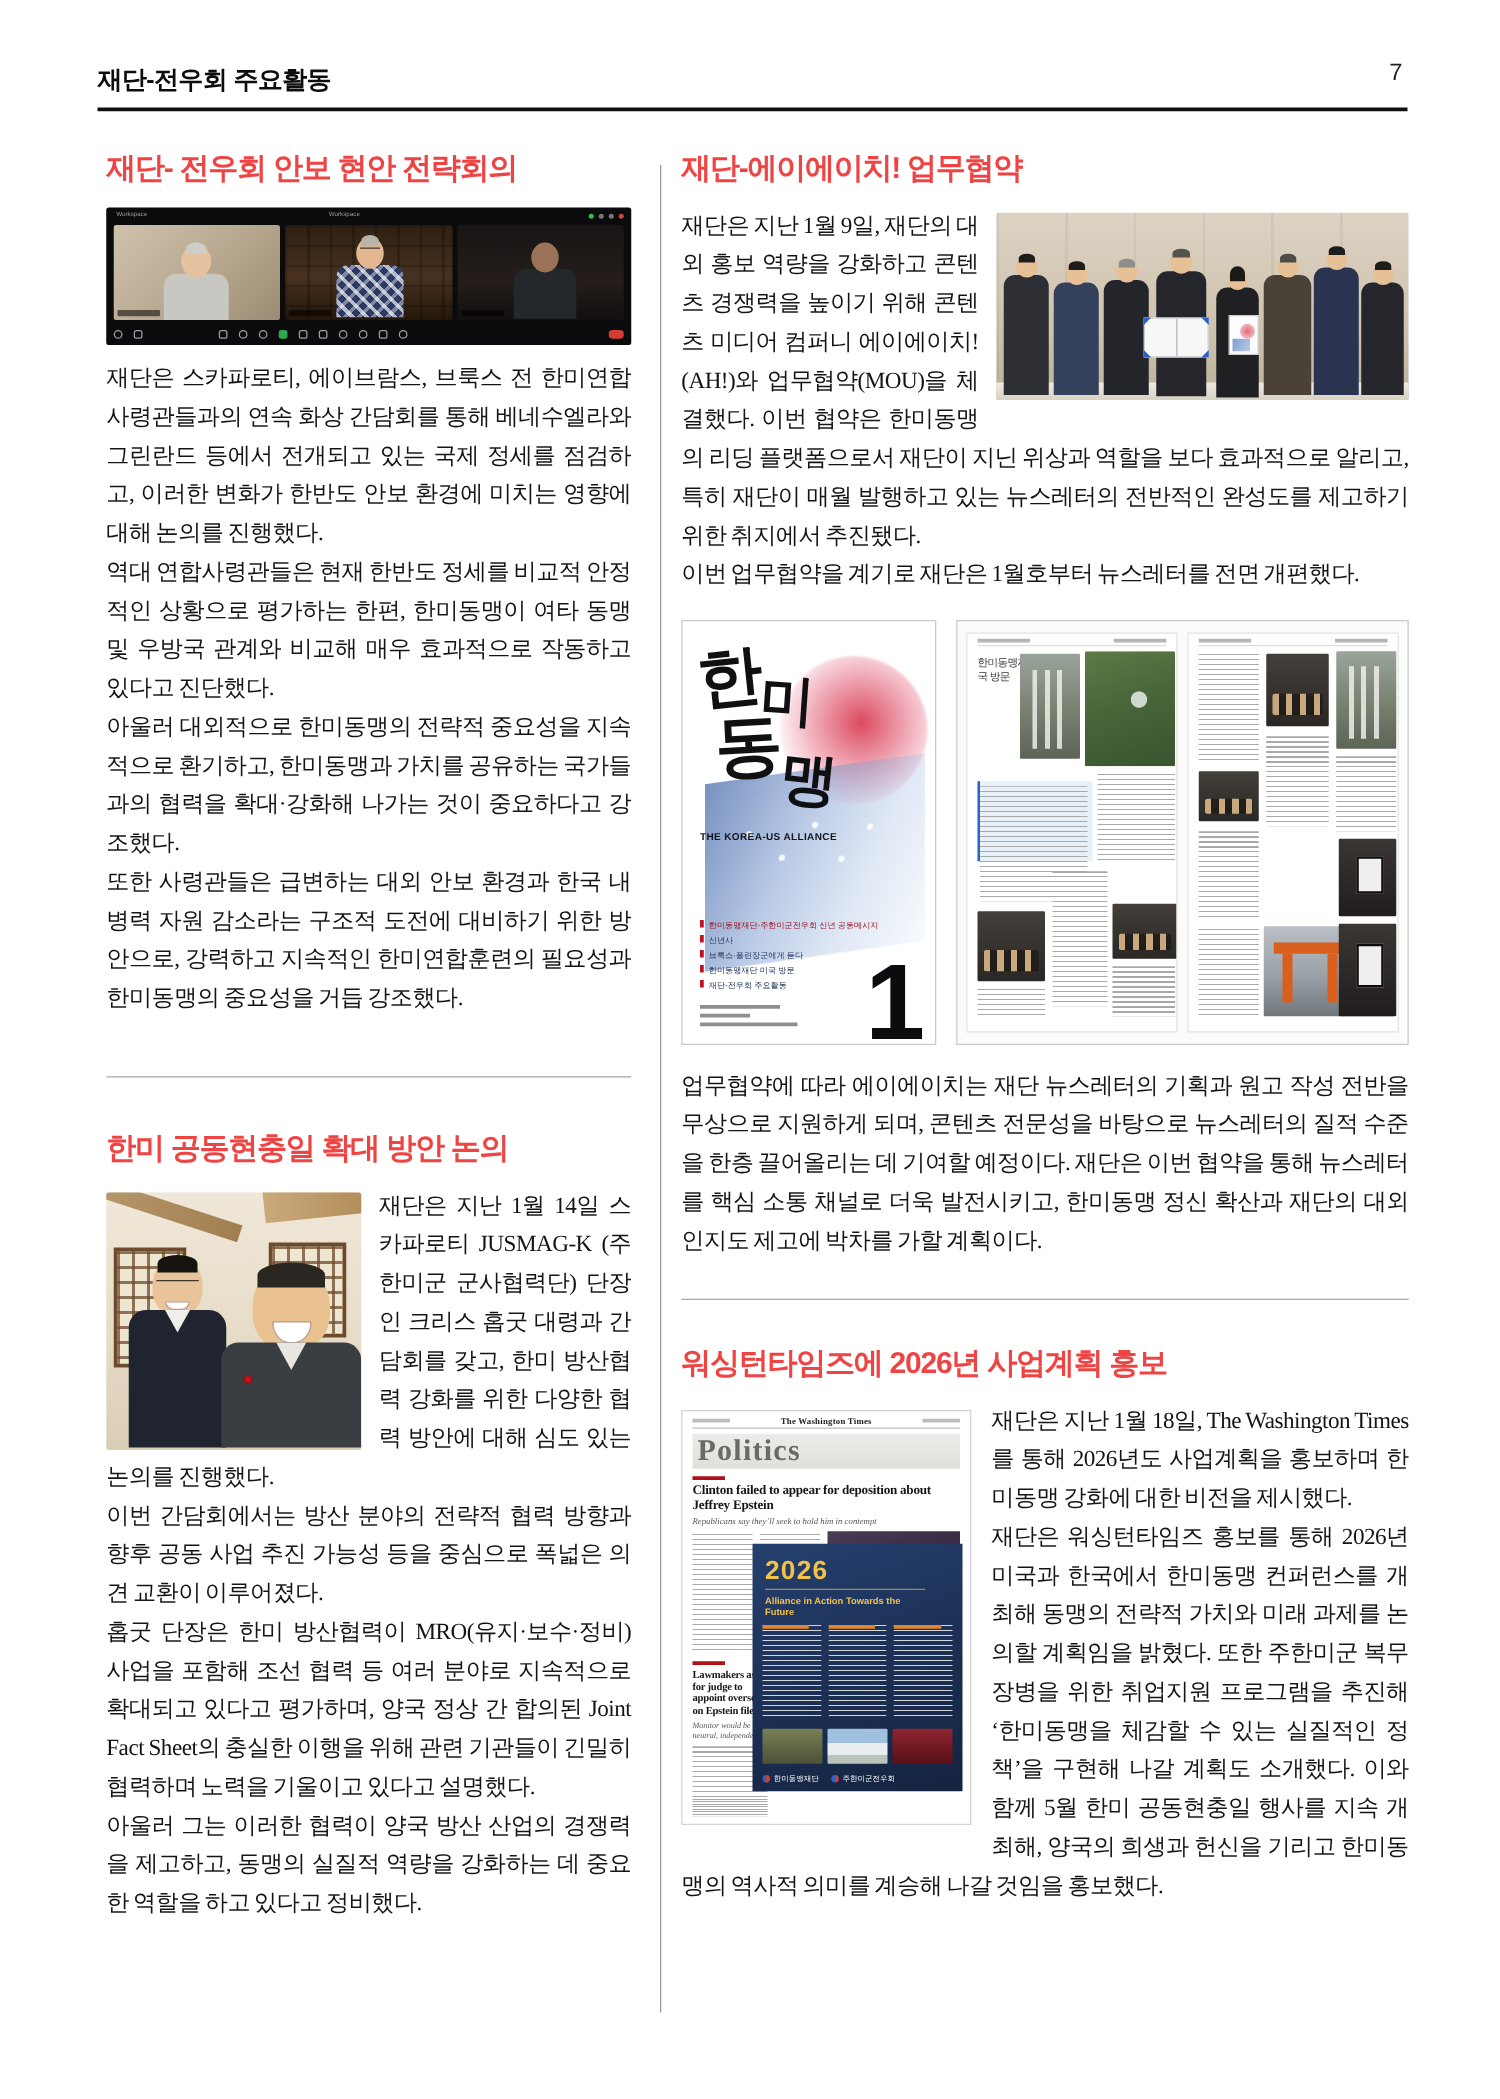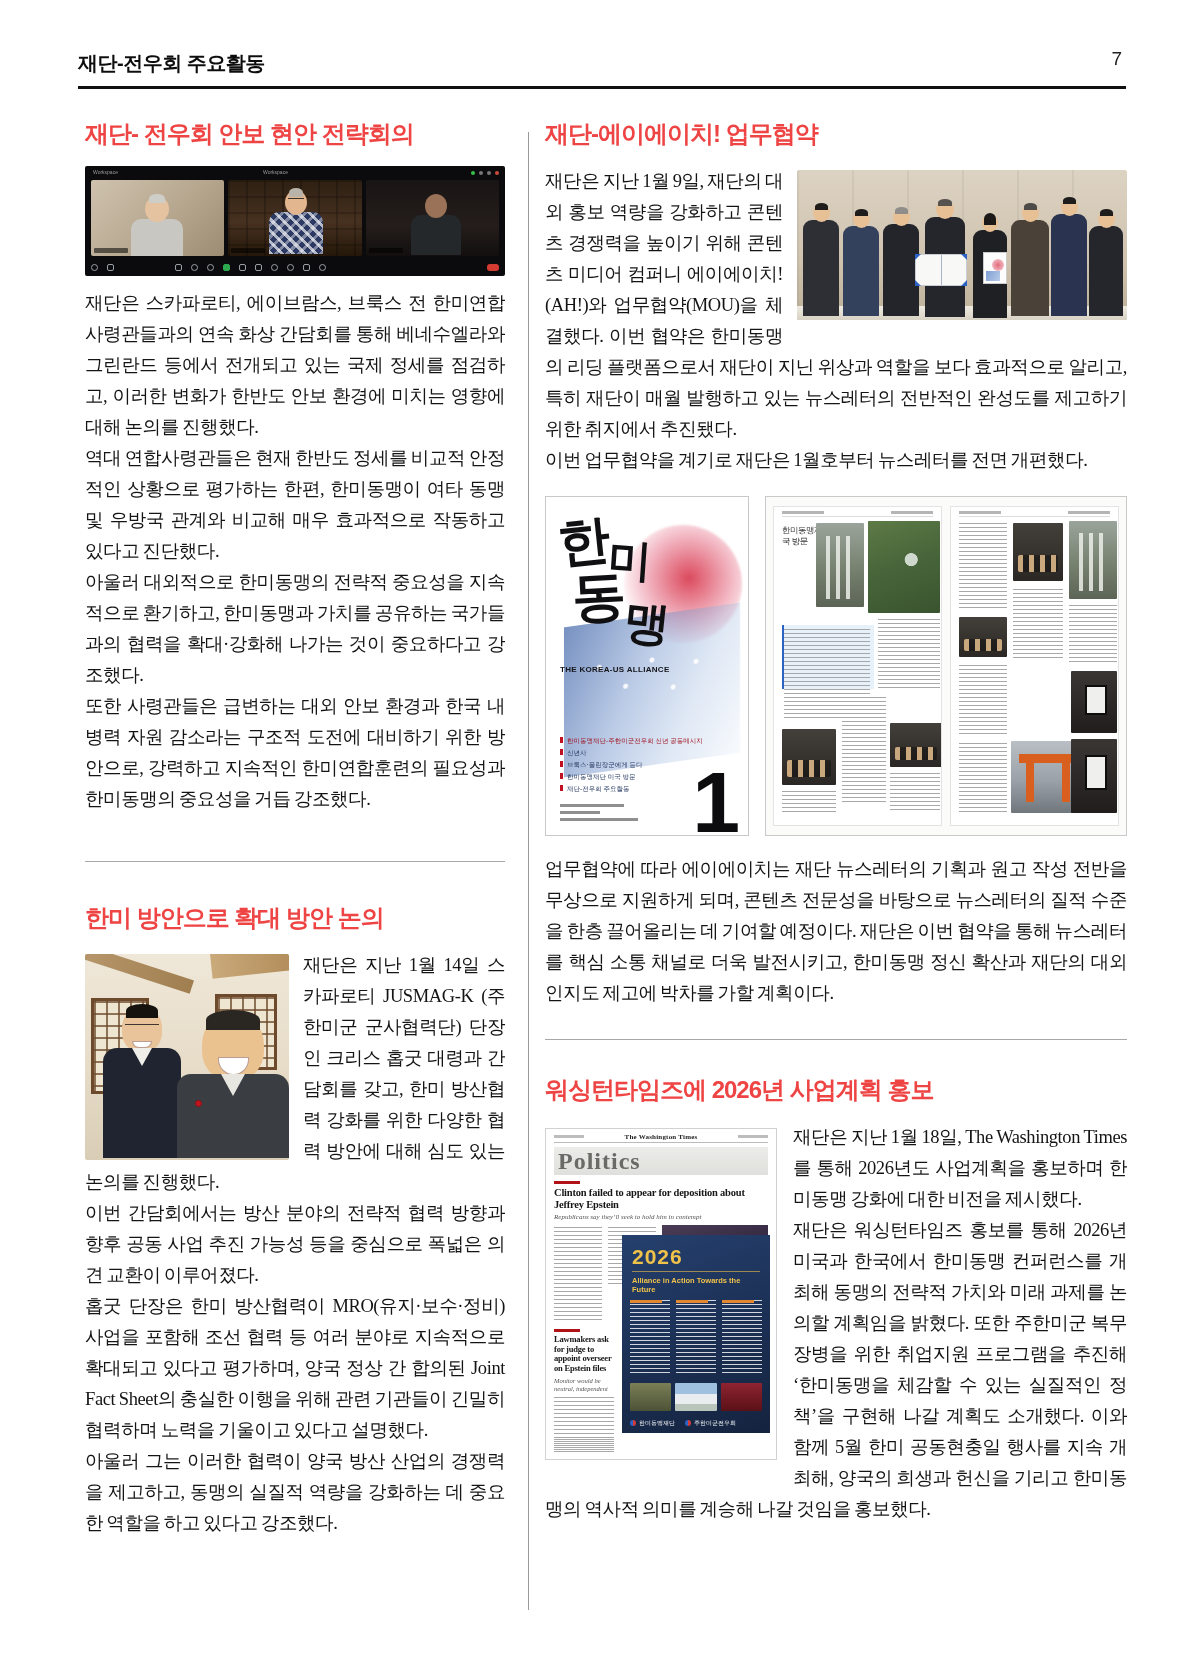--- a/index.html
+++ b/index.html
@@ -216,21 +216,21 @@
      background:linear-gradient(180deg,#ececea,#dfdfdb);
      font-size:24px; font-weight:bold; color:#6a6a66; line-height:28px; padding-left:4px; letter-spacing:1px; }
   .np-kicker { position:absolute; width:26px; height:3px; background:#b01218; }
   .np-headline { position:absolute; font-weight:bold; color:#161616; letter-spacing:-0.2px; }
   .np-subhead { position:absolute; font-style:italic; color:#555; }
   .np-col { position:absolute; }
   .np-photo1 { position:absolute; background:
       radial-gradient(circle at 35% 38%, #caa88e 0 7px, transparent 8px),
       radial-gradient(circle at 68% 45%, #d4b093 0 6px, transparent 7px),
       linear-gradient(160deg,#4a3c55 0%,#32283f 60%,#241c30 100%); }
-  .np-ad { position:absolute; right:6px; bottom:26px; width:148px; height:198px;
+  .np-ad { position:absolute; right:6px; bottom:26px; width:168px; height:198px;
      background:linear-gradient(160deg,#25406e 0%,#1d3258 45%,#14233f 100%); overflow:hidden; }
   .np-ad .yr { font-family:"Liberation Sans",sans-serif; font-weight:800; font-size:21px; color:#f0c24a;
      margin:10px 0 2px 10px; letter-spacing:1px; }
   .np-ad .tag { font-family:"Liberation Sans",sans-serif; font-weight:bold; font-size:7.5px; color:#f0c24a;
      margin:0 0 6px 10px; border-top:1px solid rgba(240,194,74,.6); padding-top:4px; width:128px; }
   .np-ad .cols { display:flex; gap:6px; margin:0 8px; }
   .np-ad .cols > div { flex:1; height:74px; }
   .np-ad .cols > div::before { content:""; display:block; height:3px; width:80%; background:#e2862f; margin-bottom:3px; }
   .np-ad .strip { position:absolute; left:8px; right:8px; bottom:22px; height:28px; display:flex; gap:4px; }
   .np-ad .strip i { flex:1; border-radius:1px; }
@@ -321,21 +321,21 @@
       </div>
     </div>
 
     <p class="body-par">재단은 스카파로티, 에이브람스, 브룩스 전 한미연합 사령관들과의 연속 화상 간담회를 통해 베네수엘라와 그린란드 등에서 전개되고 있는 국제 정세를 점검하고, 이러한 변화가 한반도 안보 환경에 미치는 영향에 대해 논의를 진행했다.</p>
     <p class="body-par">역대 연합사령관들은 현재 한반도 정세를 비교적 안정적인 상황으로 평가하는 한편, 한미동맹이 여타 동맹 및 우방국 관계와 비교해 매우 효과적으로 작동하고 있다고 진단했다.</p>
     <p class="body-par">아울러 대외적으로 한미동맹의 전략적 중요성을 지속적으로 환기하고, 한미동맹과 가치를 공유하는 국가들과의 협력을 확대·강화해 나가는 것이 중요하다고 강조했다.</p>
     <p class="body-par">또한 사령관들은 급변하는 대외 안보 환경과 한국 내 병력 자원 감소라는 구조적 도전에 대비하기 위한 방안으로, 강력하고 지속적인 한미연합훈련의 필요성과 한미동맹의 중요성을 거듭 강조했다.</p>
 
     <hr class="section-divider">
 
-    <h2 class="section-title">한미 방안으로 확대 방안 논의</h2>
+    <h2 class="section-title">한미 공동현충일 확대 방안 논의</h2>
 
     <div>
       <div class="selfie">
         <div class="beam b1"></div>
         <div class="beam b2"></div>
         <div class="lattice l1"></div>
         <div class="lattice l2"></div>
         <div class="man" style="left:18px; top:52px; width:78px;">
           <div class="head" style="width:40px;height:46px;margin:0 auto;">
             <div class="hair" style="background:#16130f;height:14px;"></div>
@@ -353,21 +353,21 @@
           </div>
           <div class="body" style="width:112px;height:84px;margin:-6px auto 0;background:#3a3d42;">
             <div class="shirt" style="border-top-color:#e8e6e0;border-left-width:12px;border-right-width:12px;border-top-width:22px;"></div>
             <div class="pin" style="left:18px; top:26px;"></div>
           </div>
         </div>
       </div>
       <p class="body-par">재단은 지난 1월 14일 스카파로티 JUSMAG-K (주한미군 군사협력단) 단장인 크리스 홉굿 대령과 간담회를 갖고, 한미 방산협력 강화를 위한 다양한 협력 방안에 대해 심도 있는 논의를 진행했다.</p>
       <p class="body-par">이번 간담회에서는 방산 분야의 전략적 협력 방향과 향후 공동 사업 추진 가능성 등을 중심으로 폭넓은 의견 교환이 이루어졌다.</p>
       <p class="body-par">홉굿 단장은 한미 방산협력이 MRO(유지·보수·정비) 사업을 포함해 조선 협력 등 여러 분야로 지속적으로 확대되고 있다고 평가하며, 양국 정상 간 합의된 Joint Fact Sheet의 충실한 이행을 위해 관련 기관들이 긴밀히 협력하며 노력을 기울이고 있다고 설명했다.</p>
-      <p class="body-par">아울러 그는 이러한 협력이 양국 방산 산업의 경쟁력을 제고하고, 동맹의 실질적 역량을 강화하는 데 중요한 역할을 하고 있다고 강조했다.</p>
+      <p class="body-par">아울러 그는 이러한 협력이 양국 방산 산업의 경쟁력을 제고하고, 동맹의 실질적 역량을 강화하는 데 중요한 역할을 하고 있다고 정비했다.</p>
       <div class="clear"></div>
     </div>
   </div>
 
   <div class="col-right">
 
     <h2 class="section-title">재단-에이에이치! 업무협약</h2>
 
     <div>
       <div class="mou-photo">

